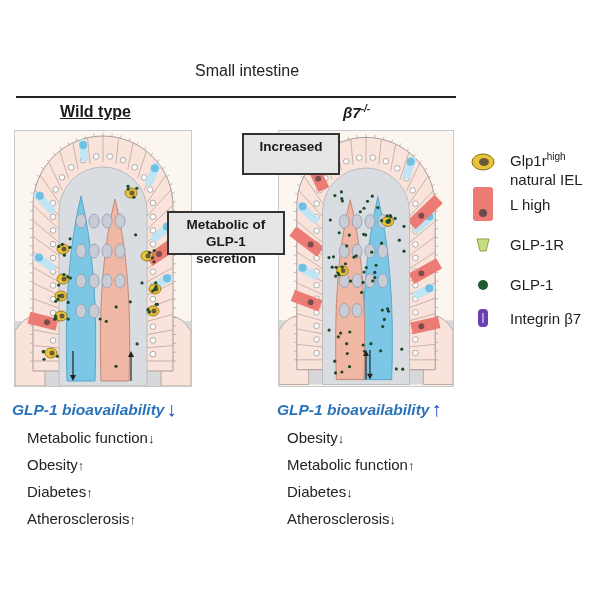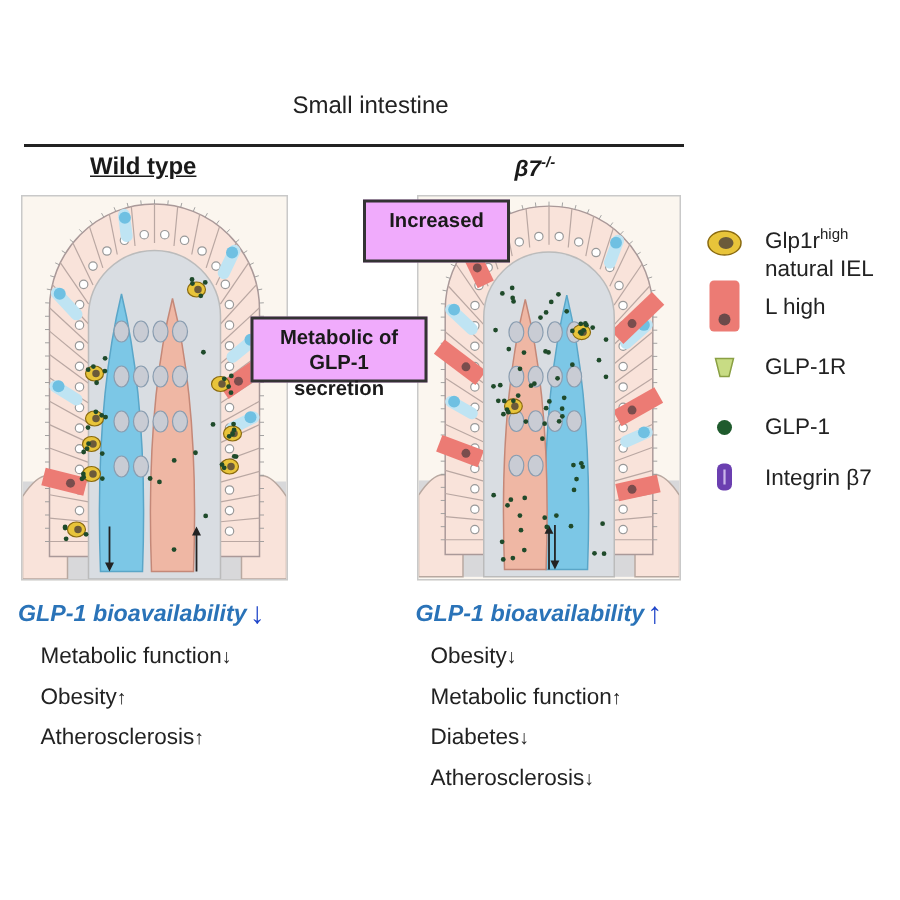--- a/index.html
+++ b/index.html
@@ -10,21 +10,21 @@
   .abs { position: absolute; }
   #title { left: 195px; top: 62px; font-size: 16px; color: #222; }
   #title-rule { left: 16px; top: 96px; width: 440px; height: 2px; background: #222; }
   #label-wt { left: 60px; top: 103px; font-size: 16px; font-weight: bold; text-decoration: underline; }
   #label-ko { left: 343px; top: 103px; font-size: 15px; font-weight: bold; font-style: italic; }
   #label-ko sup { font-size: 10px; font-style: italic; }
   .panel { border: 1px solid #c9c9c9; background: #fbf6ef; overflow: hidden; }
   #panel-wt { left: 14px; top: 130px; width: 176px; height: 255px; }
   #panel-ko { left: 278px; top: 130px; width: 174px; height: 255px; }
   .callout {
-    background: #f0abfc; border: 2px solid #333; font-weight: bold; font-size: 13.5px; text-align: center;
+    background: #e5e5e5; border: 2px solid #333; font-weight: bold; font-size: 13.5px; text-align: center;
     line-height: 17px; padding: 3px 6px; box-sizing: border-box;
   }
   #callout-reg { left: 167px; top: 211px; width: 118px; height: 44px; }
   #callout-inc { left: 242px; top: 133px; width: 98px; height: 42px; }
   .legend-item { left: 470px; display: flex; align-items: center; font-size: 15px; color: #222; }
   .legend-icon { width: 26px; display: flex; justify-content: center; margin-right: 14px; }
   .out-head { font-size: 15.5px; font-weight: bold; color: #2a73b8; display: flex; align-items: center; font-style: italic; }
   .arrow-blue { color: #1e45c9; font-size: 20px; font-weight: bold; margin-left: 2px; }
   .out-item { font-size: 15px; color: #222; }
   .arr { font-size: 13px; font-weight: bold; }
@@ -588,20 +588,21 @@
 </div>
 
 <div class="abs" style="left:12px; top:398px;">
   <div class="out-head">
     <span>GLP-1 bioavailability</span>
     <span class="arrow-blue">↓</span>
   </div>
   <div style="margin-left:15px; margin-top:8px;">
     <div class="out-item" style="height:27px;"><span>Metabolic function</span><span class="arr">↓</span></div>
     <div class="out-item" style="height:27px;"><span>Obesity</span><span class="arr">↑</span></div>
+    <div class="out-item" style="height:27px;"><span>Diabetes</span><span class="arr">↑</span></div>
     <div class="out-item" style="height:27px;"><span>Atherosclerosis</span><span class="arr">↑</span></div>
   </div>
 </div>
 
 <div class="abs" style="left:277px; top:398px;">
   <div class="out-head">
     <span>GLP-1 bioavailability</span>
     <span class="arrow-blue">↑</span>
   </div>
   <div style="margin-left:10px; margin-top:8px;">

